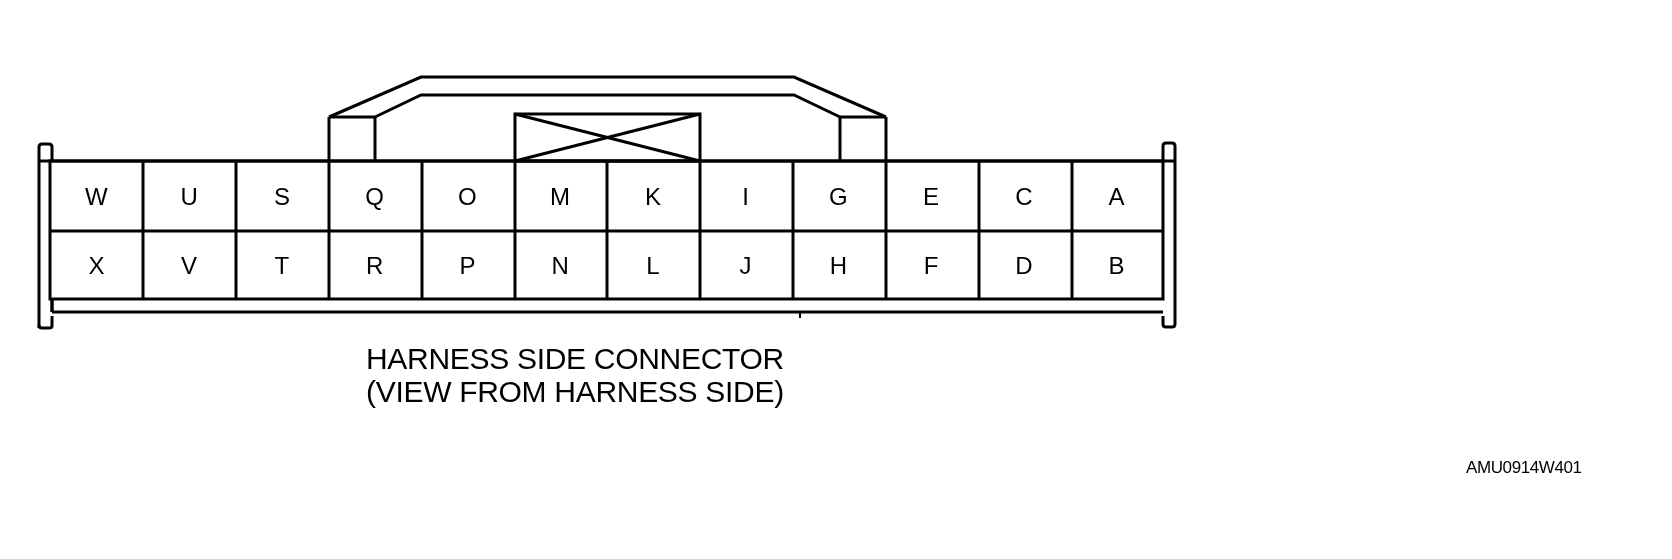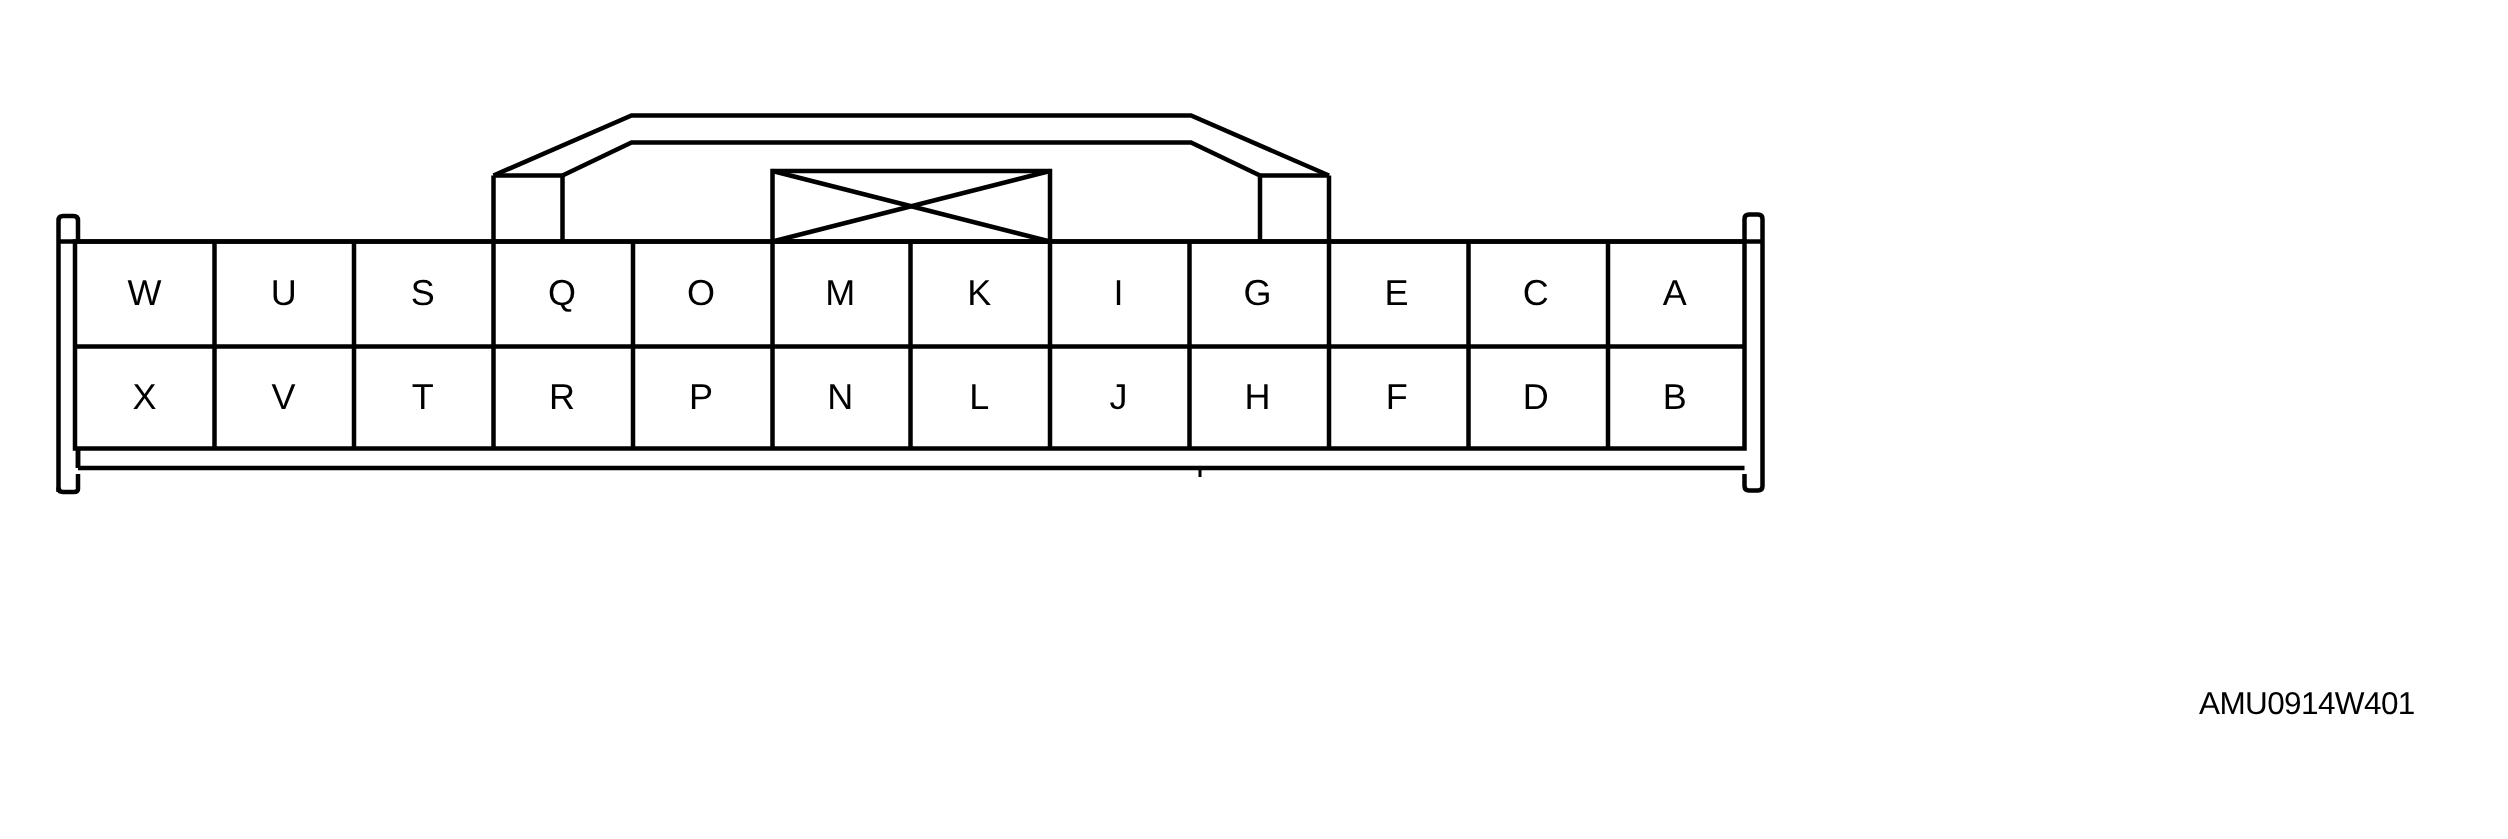--- a/index.html
+++ b/index.html
@@ -43,21 +43,21 @@
       font-size: 30px;
       line-height: 33px;
       letter-spacing: -0.3px;
       white-space: nowrap;
     }
     .caption div { display: block; }
     .figure-id {
       position: absolute;
       left: 1466px;
       top: 458px;
-      font-size: 21px;
+      font-size: 17px;
       letter-spacing: -0.4px;
       white-space: nowrap;
     }
   </style>
 </head>
 <body>
 
 <div id="diagram-root">
 
   <svg class="connector-drawing" viewBox="0 0 1672 559" xmlns="http://www.w3.org/2000/svg">
@@ -142,15 +142,19 @@
         <text x="560.1" y="265" class="pin-label">N</text>
         <text x="652.9" y="265" class="pin-label">L</text>
         <text x="745.6" y="265" class="pin-label">J</text>
         <text x="838.4" y="265" class="pin-label">H</text>
         <text x="931.1" y="265" class="pin-label">F</text>
         <text x="1023.9" y="265" class="pin-label">D</text>
         <text x="1116.6" y="265" class="pin-label">B</text>
       </g>
   </svg>
 
+  <div class="caption">
+    <div>HARNESS SIDE CONNECTOR</div>
+    <div>(VIEW FROM HARNESS SIDE)</div>
+  </div>
 
   <div class="figure-id">AMU0914W401</div>
 </div>
 
 </body></html>

